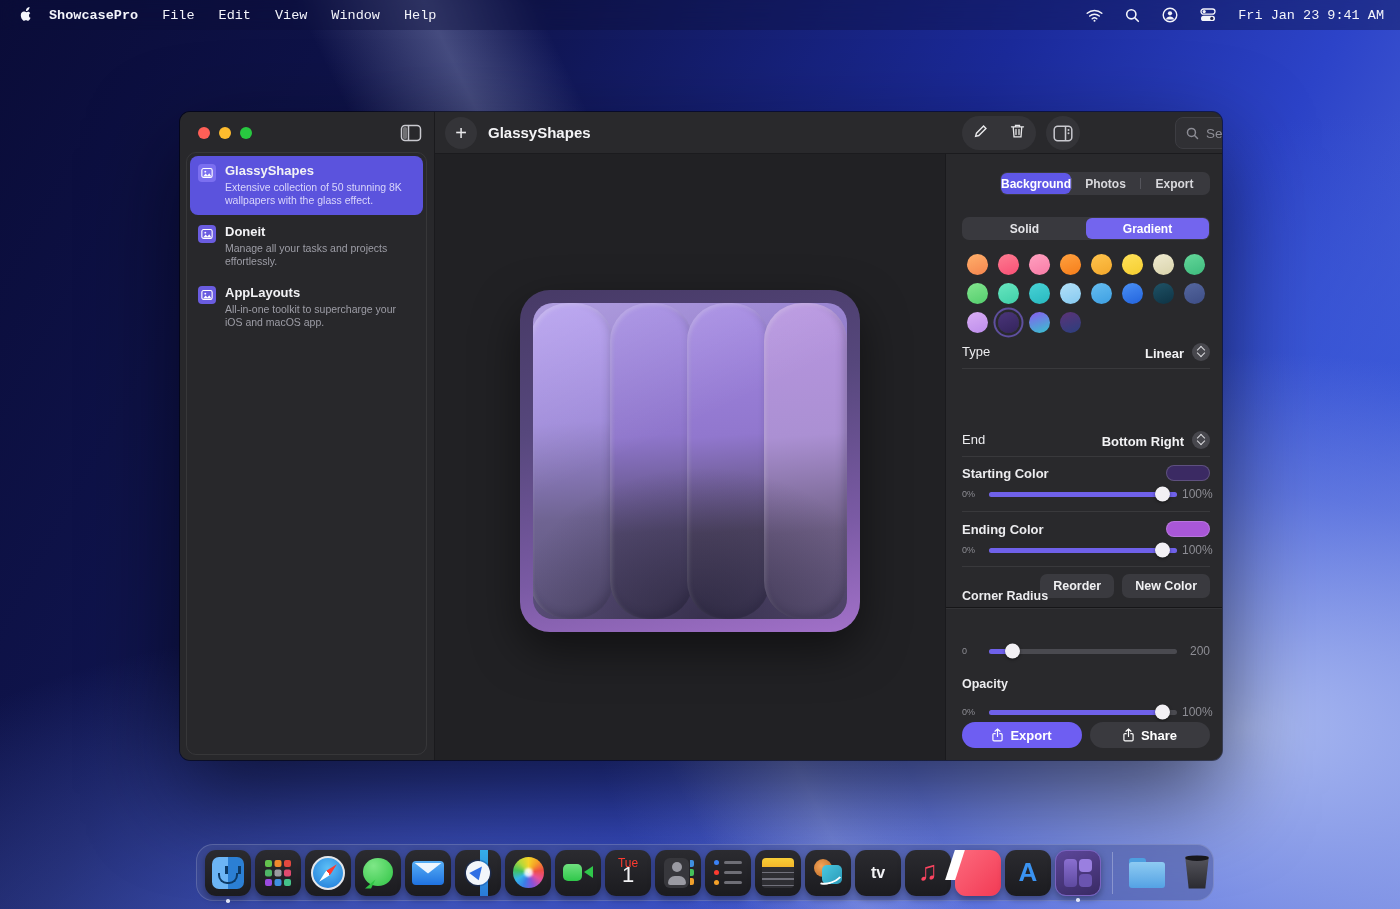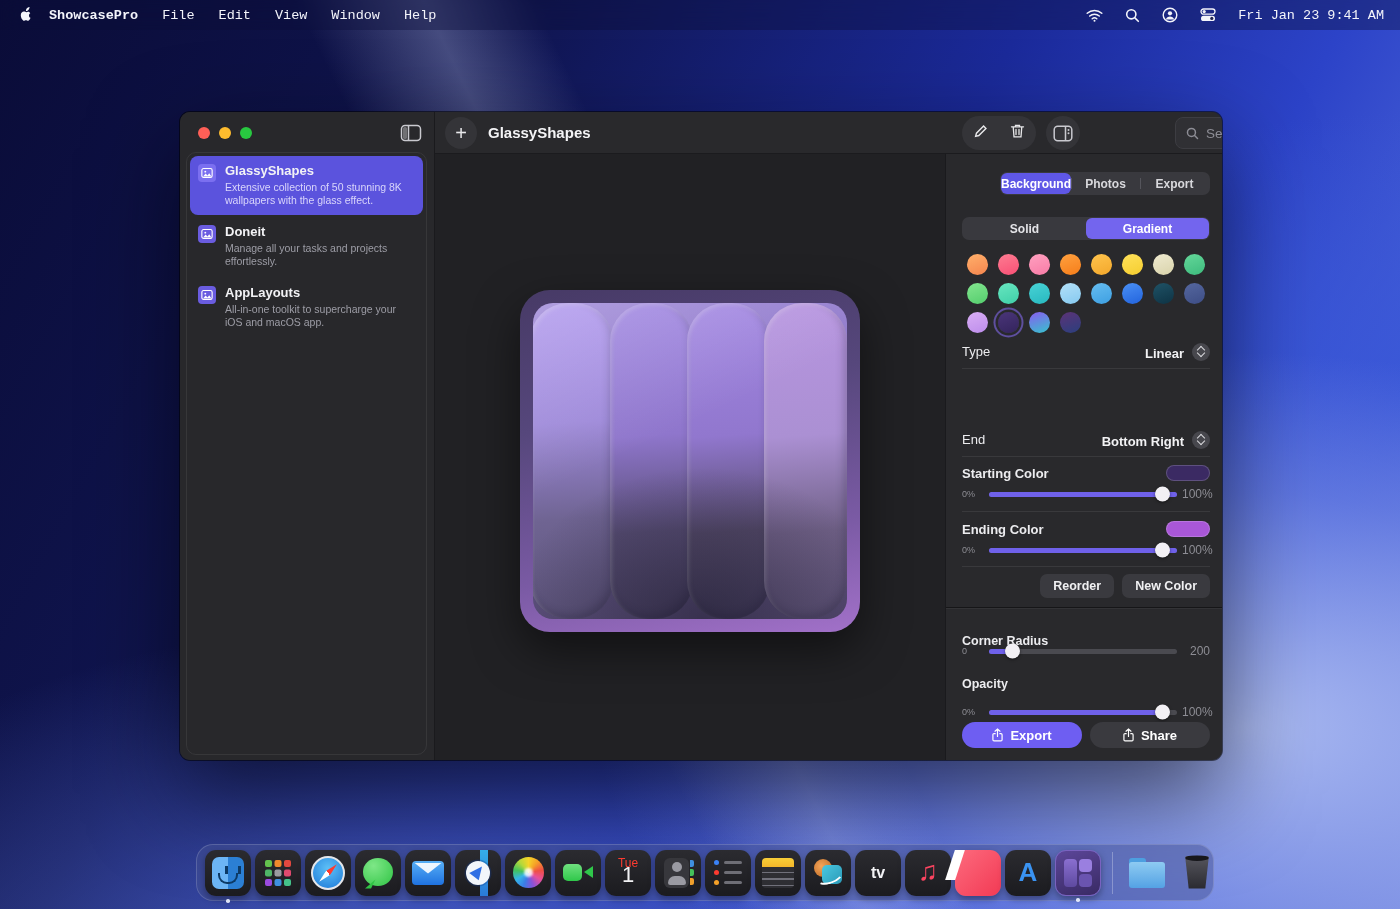--- a/index.html
+++ b/index.html
@@ -131,21 +131,21 @@
   .pdiv { position:absolute; left:16px; right:12px; height:1px; background:rgba(255,255,255,.08); }
   .pdiv-a{top:357px}.pdiv-b{top:412px}
   .pdiv-full { position:absolute; left:0; right:0; height:1px; background:rgba(0,0,0,.45);
     box-shadow:0 1px 0 rgba(255,255,255,.05); top:453px; }
 
   .btnrow { top:420px; height:24px; display:flex; justify-content:flex-end; gap:8px; }
   .pbtn { height:24px; padding:0 13px; border-radius:7px; background:#3a3a3f; color:#f0f0f2; font-size:12.5px;
     font-weight:600; display:flex; align-items:center; }
 
   .slabel { font-size:12.5px; font-weight:700; color:#ececef; }
-  .slabel-cr{top:480px}.slabel-op{top:523px}
+  .slabel-cr{top:435px}.slabel-op{top:523px}
 
   .actions { top:568px; height:26px; display:flex; gap:8px; }
   .abtn { flex:1; height:26px; border-radius:13px; display:flex; align-items:center; justify-content:center;
     font-size:13px; font-weight:700; color:#fff; gap:7px; }
   .abtn.export { background:#6e5ef2; }
   .abtn.share { background:#3a3a3f; }
 
   
   .dock { position:absolute; left:196px; top:844px; width:1018px; height:57px; border-radius:17px;
     background:rgba(72,84,148,.48); border:1px solid rgba(255,255,255,.16); backdrop-filter:blur(12px);

